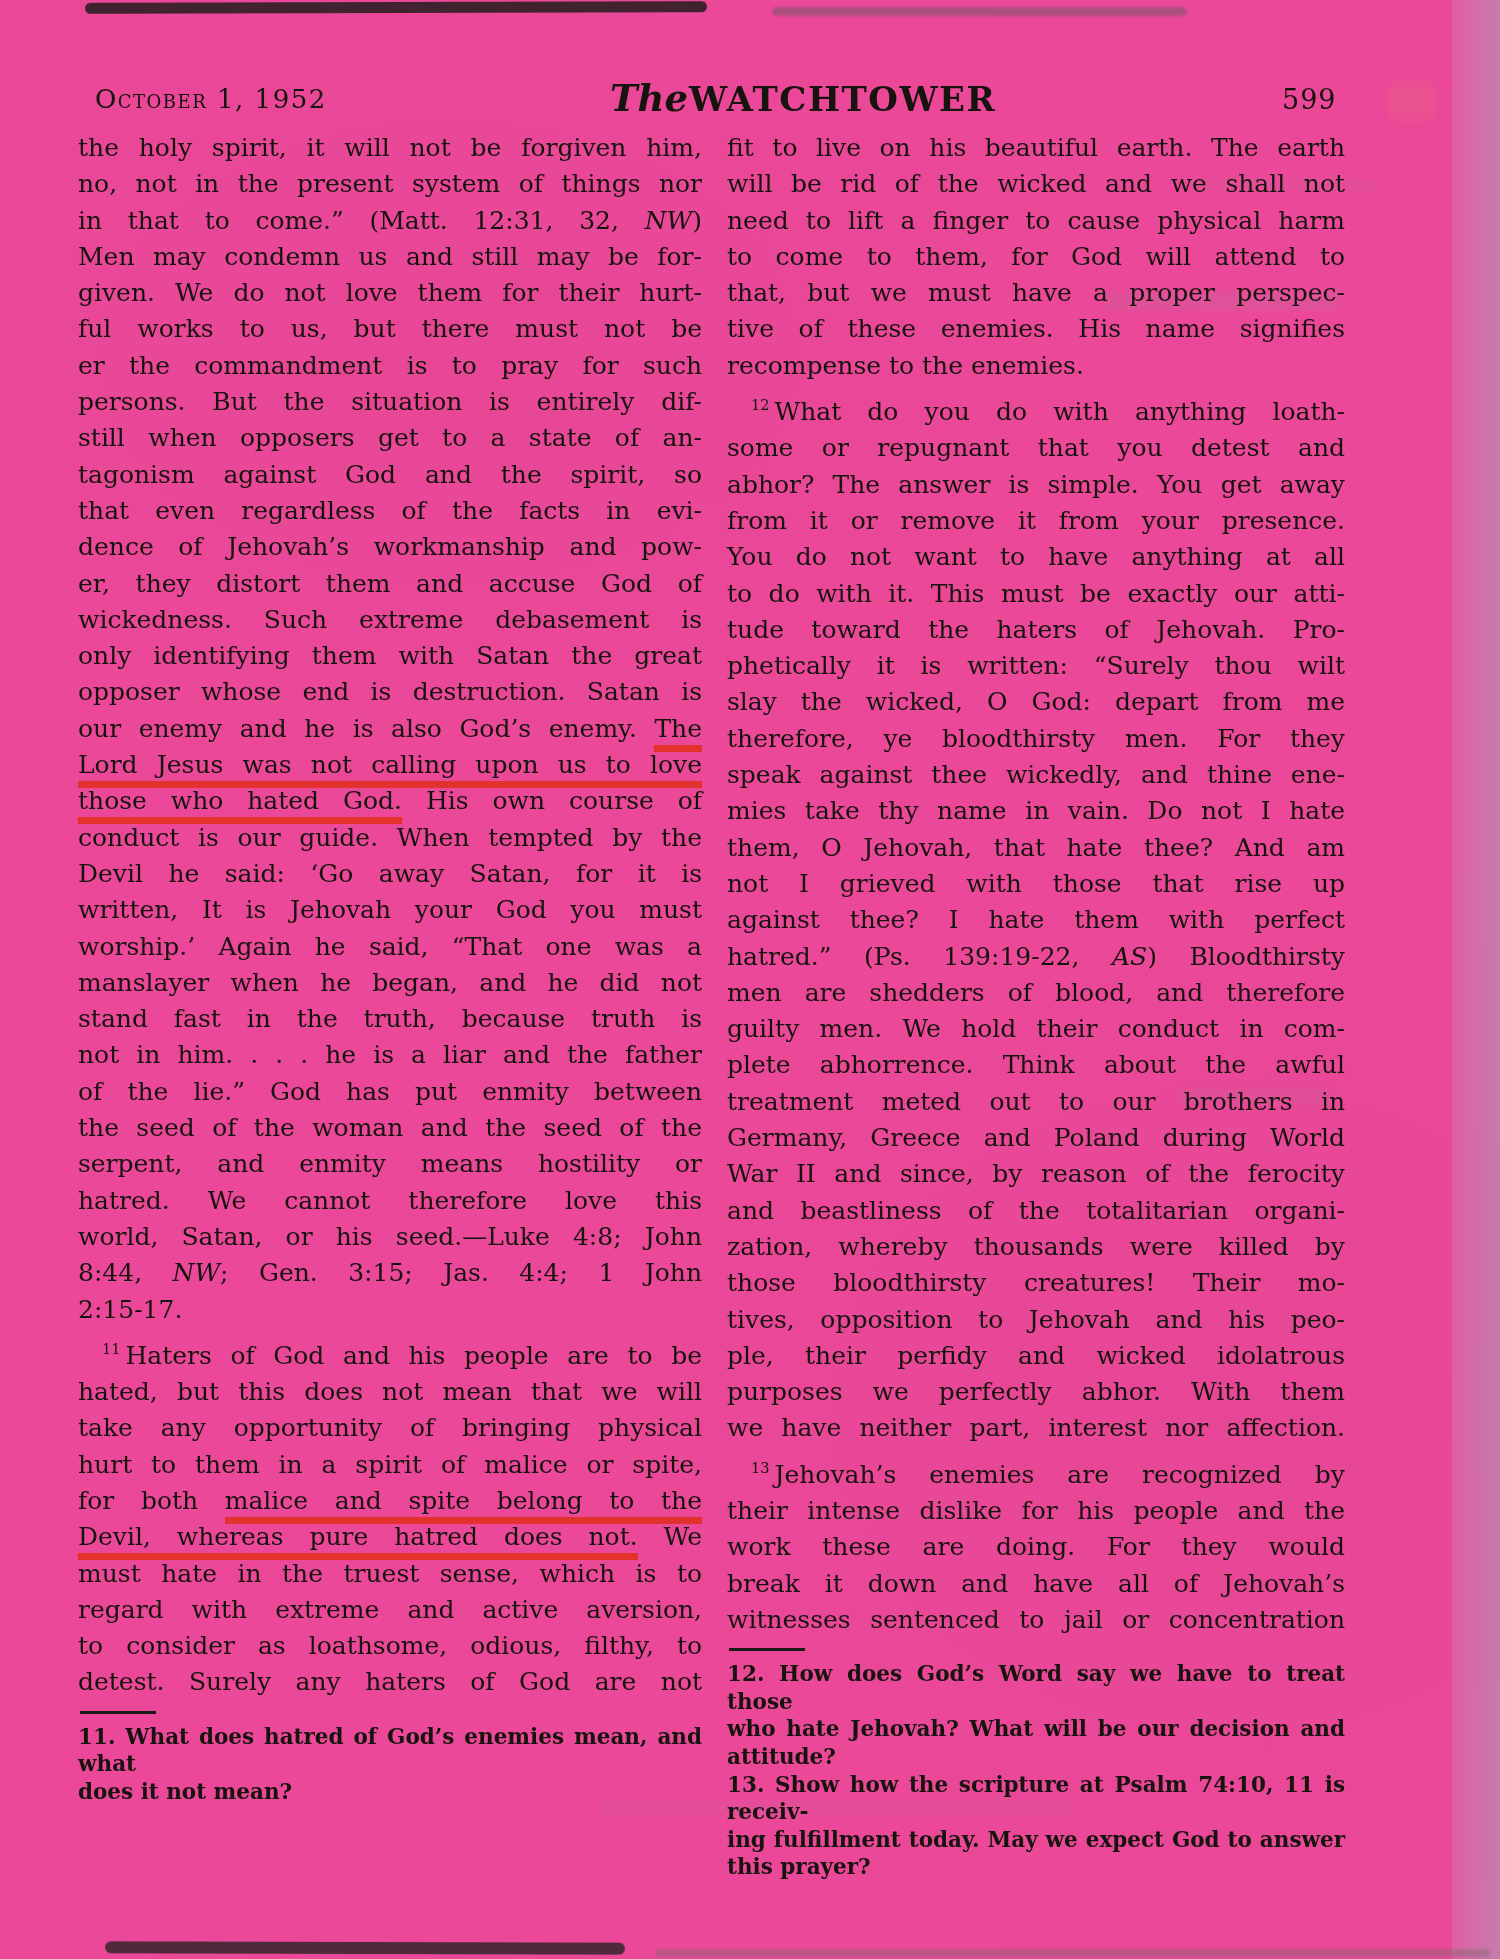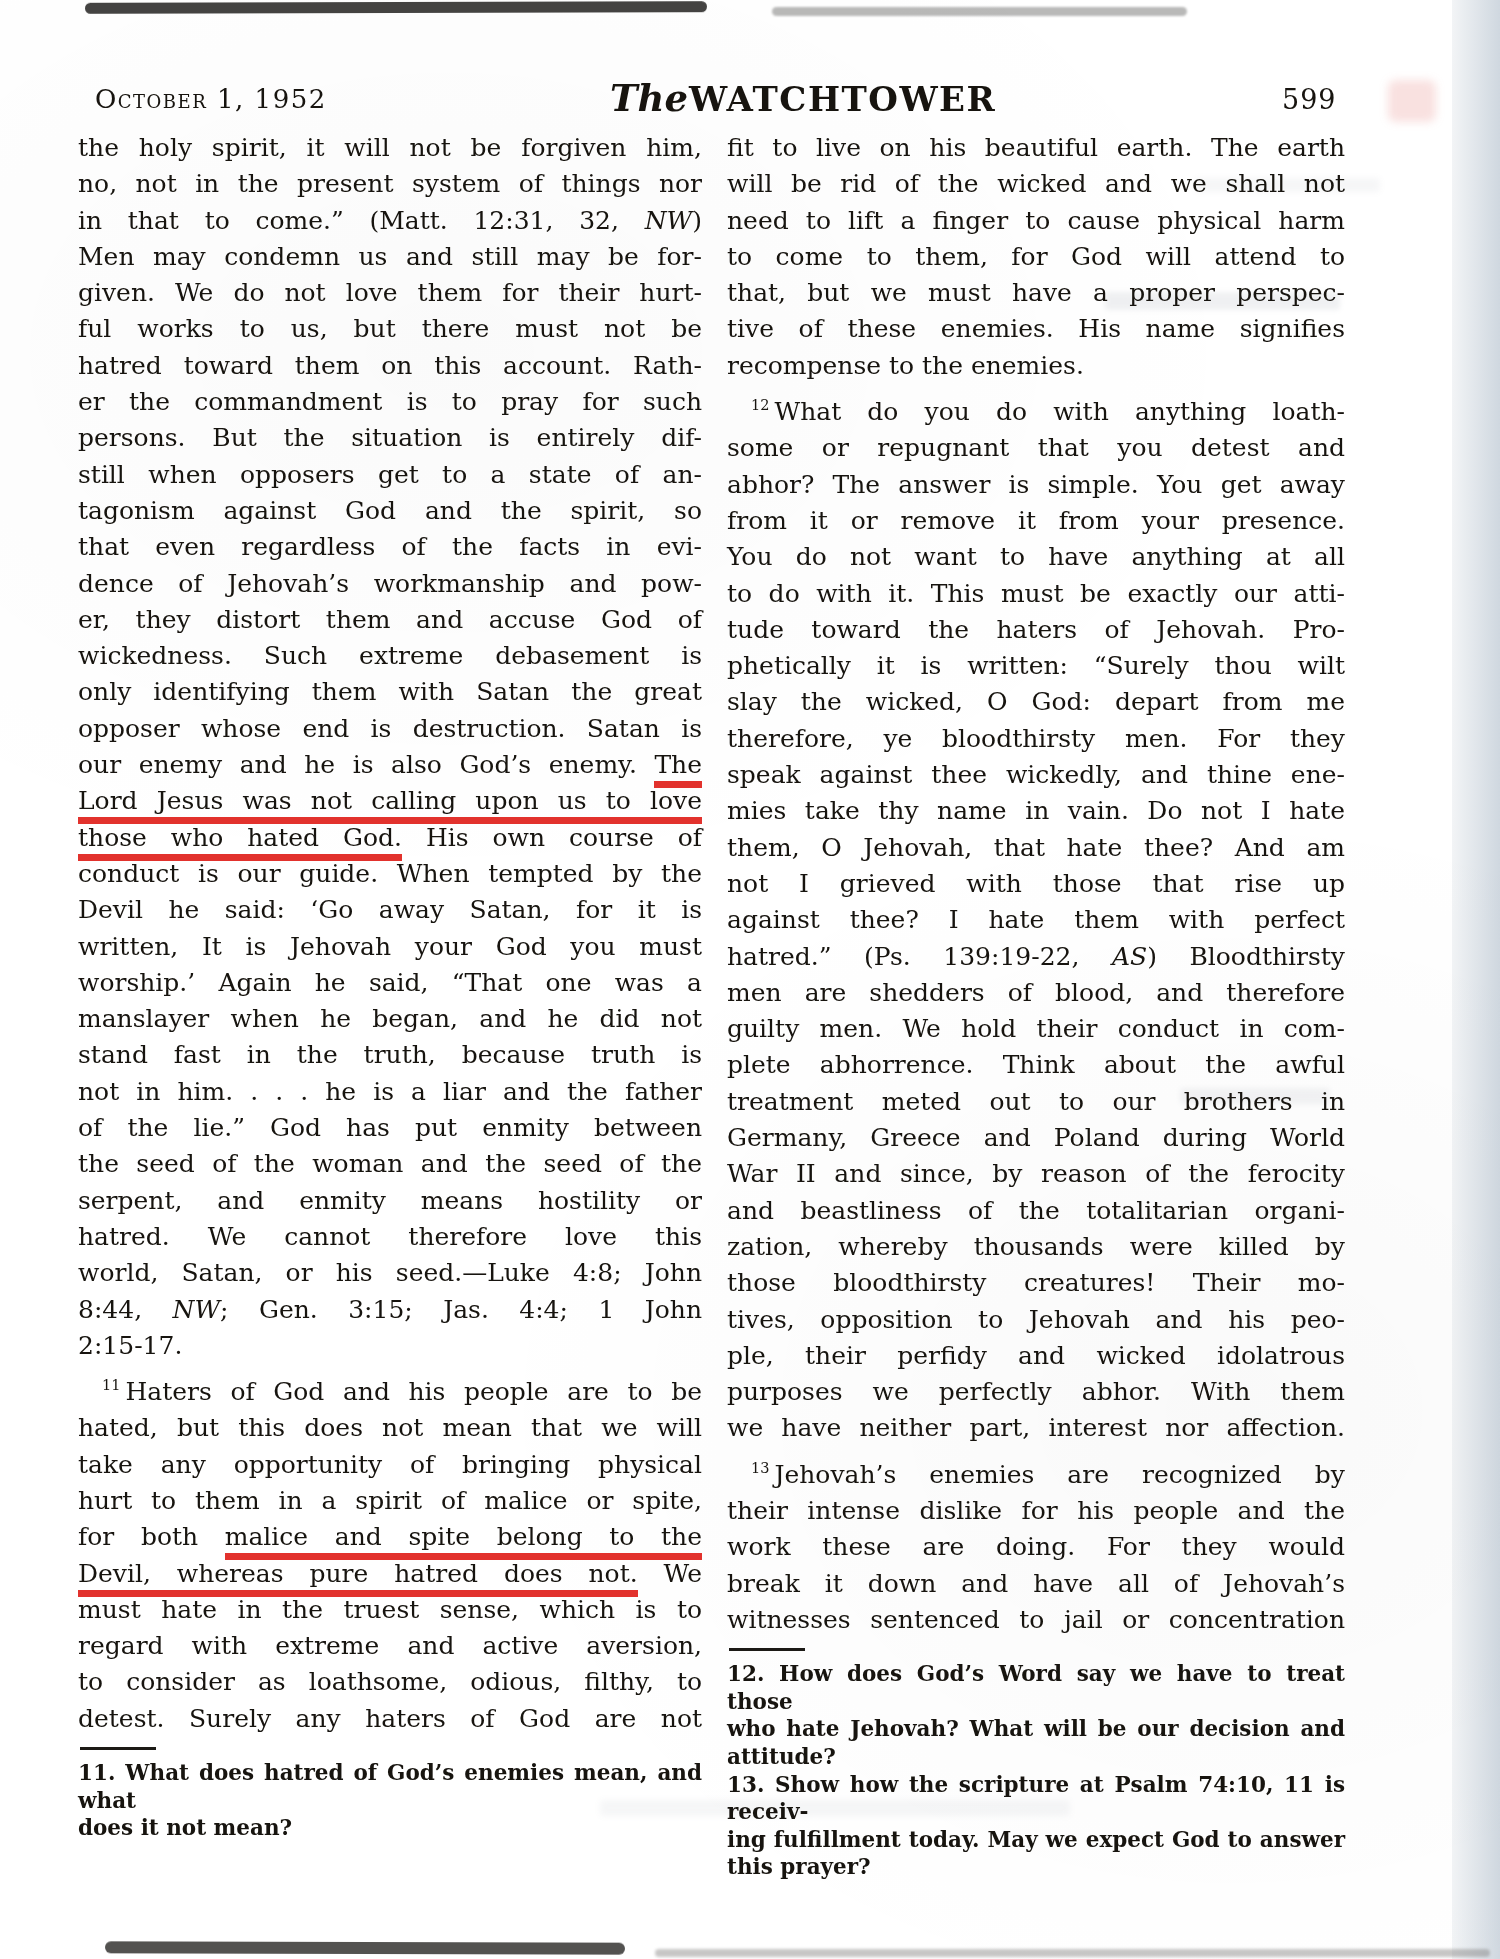--- a/index.html
+++ b/index.html
@@ -1,18 +1,18 @@
 <!DOCTYPE html>
 <html style="--red: #e2322d;"><head>
 <meta charset="utf-8">
 <style>
   html,body { margin:0; padding:0; background:#e9e8e4; }
   .page {
     position:relative; width:1500px; height:1959px; overflow:hidden;
-    background:#ffffff; color:#17140f;
+    background:#ec4899; color:#17140f;
     font-family:"DejaVu Serif","Liberation Serif",serif;
   }
   .page::before{
     content:''; position:absolute; inset:0; pointer-events:none;
     background:
       radial-gradient(1200px 800px at 30% 18%, rgba(0,0,0,.018), transparent 70%),
       radial-gradient(1100px 900px at 82% 72%, rgba(0,0,0,.022), transparent 70%);
   }
   
   .hdr-date { position:absolute; left:95px; top:84px; font-size:26px; font-variant:small-caps; letter-spacing:1.5px; }
@@ -76,21 +76,20 @@
   <div class="hdr-page">599</div>
 
   <div class="col col-left">
     <div>
         <div class="tl"><span>the holy spirit, it will not be forgiven him,</span></div>
         <div class="tl"><span>no, not in the present system of things nor</span></div>
         <div class="tl"><span>in that to come.” (Matt. 12:31, 32, </span><span class="it">NW</span><span>)</span></div>
         <div class="tl"><span>Men may condemn us and still may be for-</span></div>
         <div class="tl"><span>given. We do not love them for their hurt-</span></div>
         <div class="tl"><span>ful works to us, but there must not be</span></div>
-        <div class="tl"><span>hatred toward them on this account. Rath-</span></div>
         <div class="tl"><span>er the commandment is to pray for such</span></div>
         <div class="tl"><span>persons. But the situation is entirely dif-</span></div>
         <div class="tl"><span>still when opposers get to a state of an-</span></div>
         <div class="tl"><span>tagonism against God and the spirit, so</span></div>
         <div class="tl"><span>that even regardless of the facts in evi-</span></div>
         <div class="tl"><span>dence of Jehovah’s workmanship and pow-</span></div>
         <div class="tl"><span>er, they distort them and accuse God of</span></div>
         <div class="tl"><span>wickedness. Such extreme debasement is</span></div>
         <div class="tl"><span>only identifying them with Satan the great</span></div>
         <div class="tl"><span>opposer whose end is destruction. Satan is</span></div>

